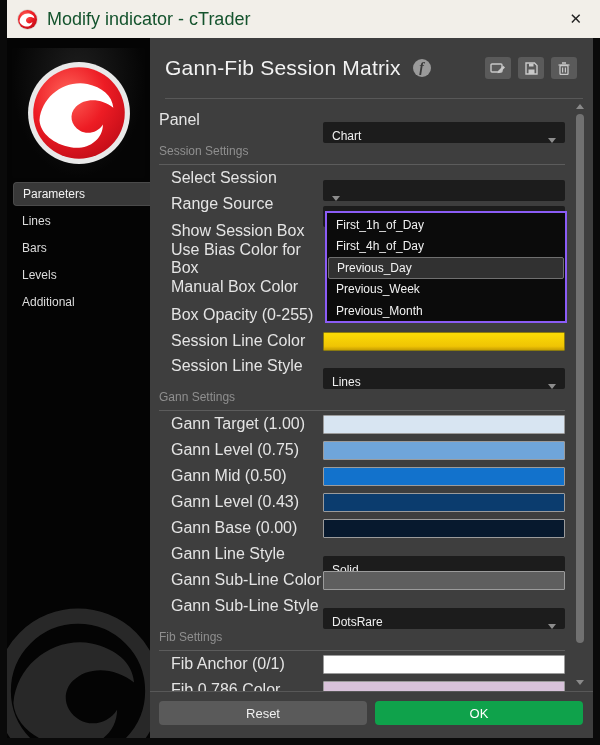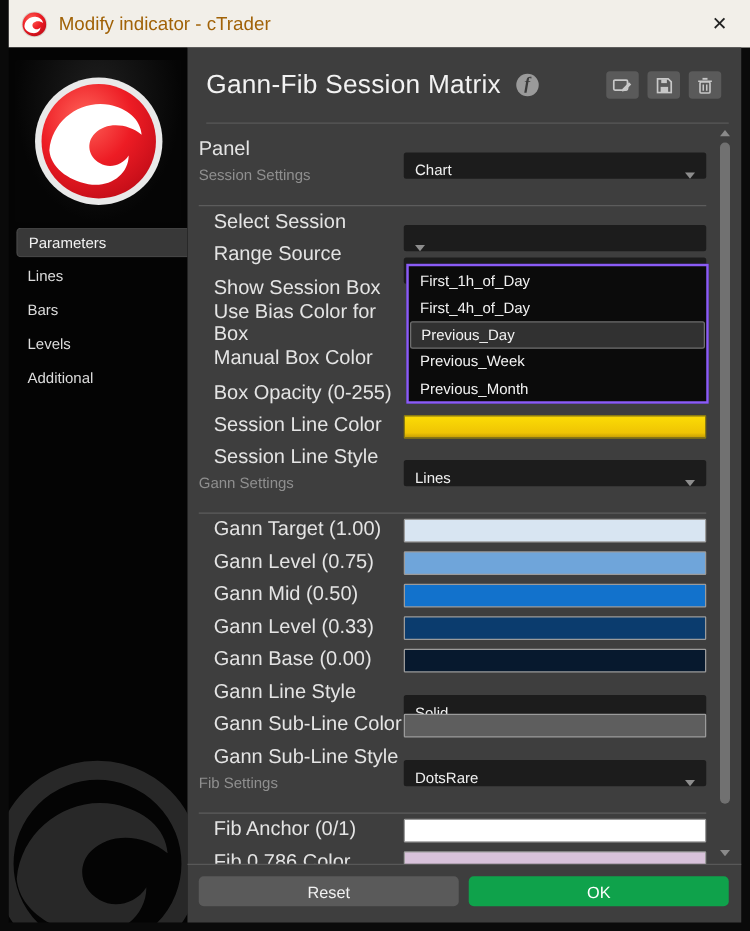--- a/index.html
+++ b/index.html
@@ -5,21 +5,21 @@
   * { margin:0; padding:0; box-sizing:border-box; }
   html,body { background:#111; }
   body { font-family:"Liberation Sans", sans-serif; }
 
   .window { position:relative; width:600px; height:745px; background:#0a0a0a; overflow:hidden; }
 
   
   .titlebar { position:absolute; top:0; left:7px; right:0; height:38px;
     background:#f2efe9; display:flex; align-items:center; padding:0 14px 0 10px; }
   .titlebar .app-logo { width:21px; height:21px; margin-right:9px; flex:0 0 auto; }
-  .titlebar .title { font-size:15px; color:#a16207; flex:1; }
+  .titlebar .title { font-size:18px; color:#14532d; flex:1; }
   .titlebar .close { font-size:15px; color:#222; cursor:default; padding:2px 4px; }
 
   
   .app-body { position:absolute; top:38px; left:7px; right:7px; bottom:7px; display:flex; }
 
   
   .sidebar { width:143px; background:#040404; position:relative; overflow:hidden; flex:0 0 auto; }
   .logo-tile { margin:10px 5px 4px 5px; height:130px; border-radius:3px;
     background:radial-gradient(ellipse at 50% 25%, #1f1f1f 0%, #050505 70%);
     display:flex; align-items:center; justify-content:center; }
@@ -46,21 +46,21 @@
 
   
   .settings { flex:1; position:relative; overflow:hidden; padding:8px 28px 0 0; }
   .row { display:flex; align-items:center; height:26px; }
   .row.h28 { height:28px; }
   .row.h24 { height:24px; }
   .row .label { flex:1; font-size:16px; color:#e4e4e4; padding-left:21px; }
   .row .label.top { padding-left:9px; }
   .row .control { width:242px; flex:0 0 auto; }
 
-  .section { height:32px; display:flex; margin-left:9px;
+  .section { height:32px; display:flex; align-items:flex-end; margin-left:9px;
     border-bottom:1px solid #5c5c5c; padding-bottom:6px; }
   .section .sec-title { font-size:12px; color:#8f8f8f; }
 
   .dropdown { height:21px; background:#1c1c1c; border-radius:2px; display:flex;
     align-items:flex-end; padding:0 9px; cursor:pointer;margin-top:24px; }
   .dropdown .dd-value { font-size:12px; color:#f0f0f0; flex:1; }
   .dd-arrow { width:0; height:0; border-left:4px solid transparent;
     border-right:4px solid transparent; border-top:5px solid #8d8d8d; }
 
   .swatch { height:19px; border:1px solid #9b9b9b; border-radius:1px; cursor:pointer; }
@@ -275,21 +275,21 @@
               <div class="swatch" style="background-color: rgb(111, 165, 218);"></div>
             </div>
         </div>
         <div class="row">
           <div class="label">Gann Mid (0.50)</div>
           <div class="control">
               <div class="swatch" style="background-color: rgb(18, 114, 204);"></div>
             </div>
         </div>
         <div class="row">
-          <div class="label">Gann Level (0.33)</div>
+          <div class="label">Gann Level (0.43)</div>
           <div class="control">
               <div class="swatch" style="background-color: rgb(11, 60, 110);"></div>
             </div>
         </div>
         <div class="row">
           <div class="label">Gann Base (0.00)</div>
           <div class="control">
               <div class="swatch" style="background-color: rgb(7, 25, 46);"></div>
             </div>
         </div>

